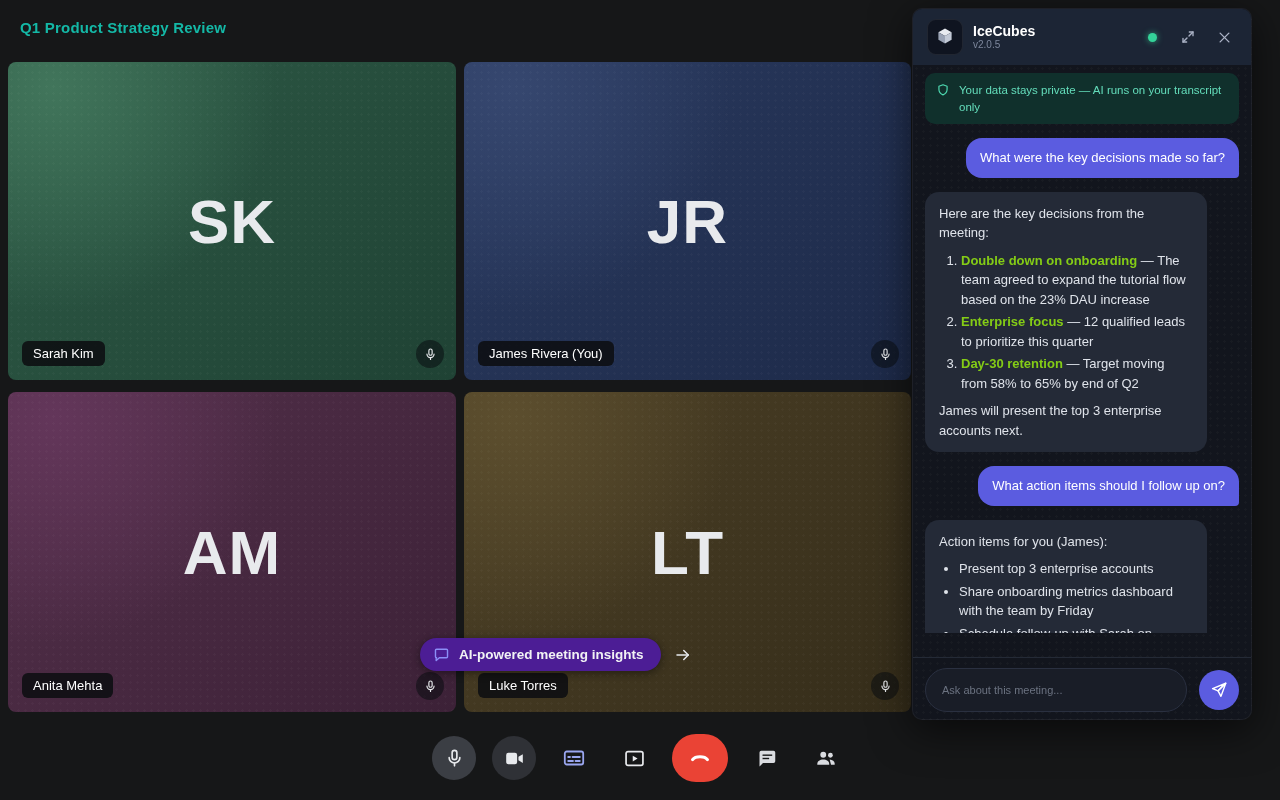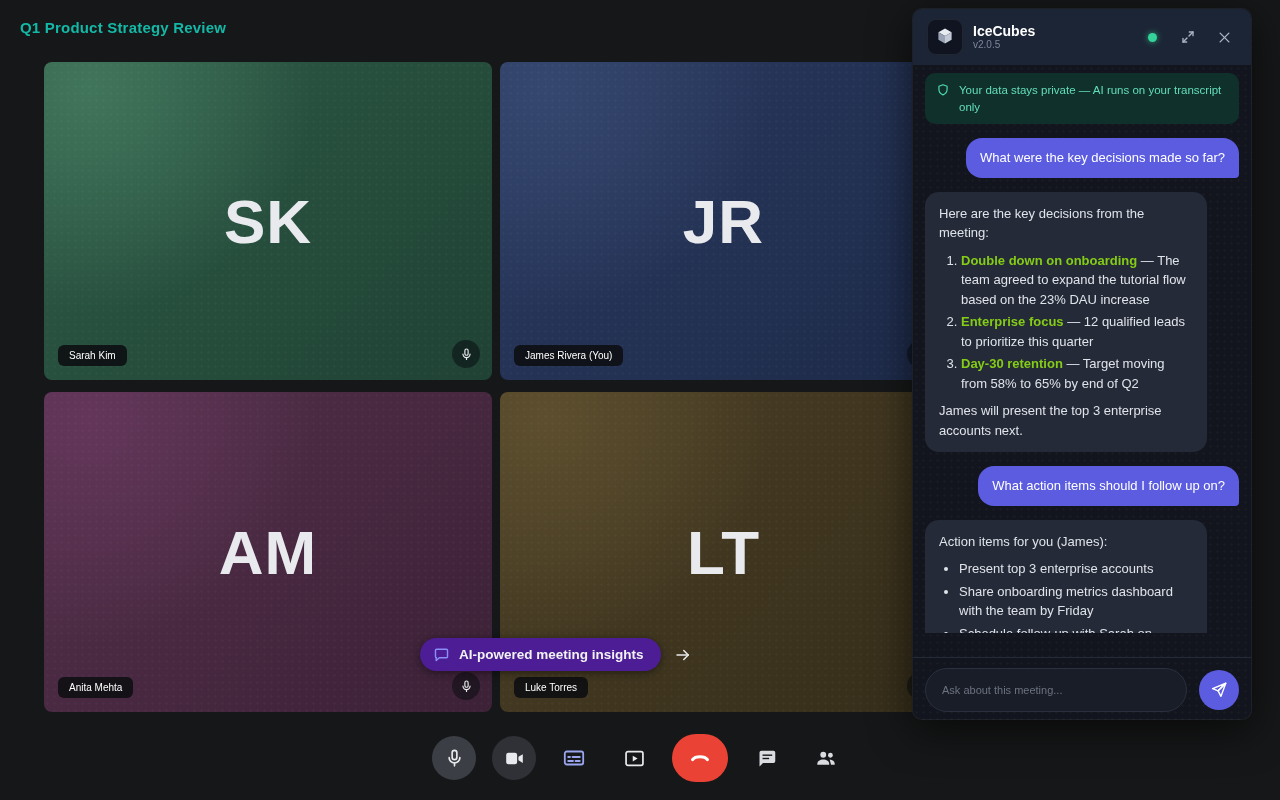--- a/index.html
+++ b/index.html
@@ -8,29 +8,29 @@
     background:#161718;
     font-family:"Liberation Sans", sans-serif;
     color:#e8eaed;
     position:relative;
   }
   
   .meeting-title { position:absolute; left:20px; top:19px; font-size:15px; font-weight:600; letter-spacing:.2px; color:#14b8a6; }
 
   
   .grid { position:absolute; left:8px; top:62px; width:941px; height:650px;
-          display:grid; grid-template-columns:448px 447px; grid-template-rows:318px 320px; gap:12px 8px;margin-left:36px; }
+          display:grid; grid-template-columns:448px 447px; grid-template-rows:318px 320px; gap:12px 8px; }
   .tile { position:relative; border-radius:8px; overflow:hidden; background:#333; }
   .tile .dots { position:absolute; inset:0;
      background-image:radial-gradient(rgba(255,255,255,0.05) 1px, transparent 1.2px);
      background-size:7px 7px; opacity:.5; pointer-events:none; }
   .initials { position:absolute; inset:0; display:flex; align-items:center; justify-content:center;
      font-size:62px; font-weight:600; color:#e8eaed; letter-spacing:1px; }
   .name-tag { position:absolute; left:14px; bottom:14px; background:rgba(13,14,17,0.88);
-     color:#fff; font-size:10px; font-weight:500; padding:5px 11px; border-radius:6px; }
+     color:#fff; font-size:13px; font-weight:500; padding:5px 11px; border-radius:6px; }
   .tile-mic { position:absolute; right:12px; bottom:12px; width:28px; height:28px; border-radius:50%;
      background:rgba(10,12,16,0.55); display:flex; align-items:center; justify-content:center; color:#e8eaed; }
 
   
   .insights-wrap { position:absolute; left:420px; top:638px; display:flex; align-items:center; gap:13px; z-index:5; }
   .insights-pill { display:flex; align-items:center; gap:9px; background:#4c1d95; border-radius:999px;
      padding:8px 17px 8px 13px; box-shadow:0 2px 10px rgba(0,0,0,0.45); cursor:pointer; }
   .insights-pill .txt { font-size:13.5px; font-weight:600; color:#f1f2f4; }
   .insights-arrow { color:#e8eaed; display:flex; cursor:pointer; }
 

